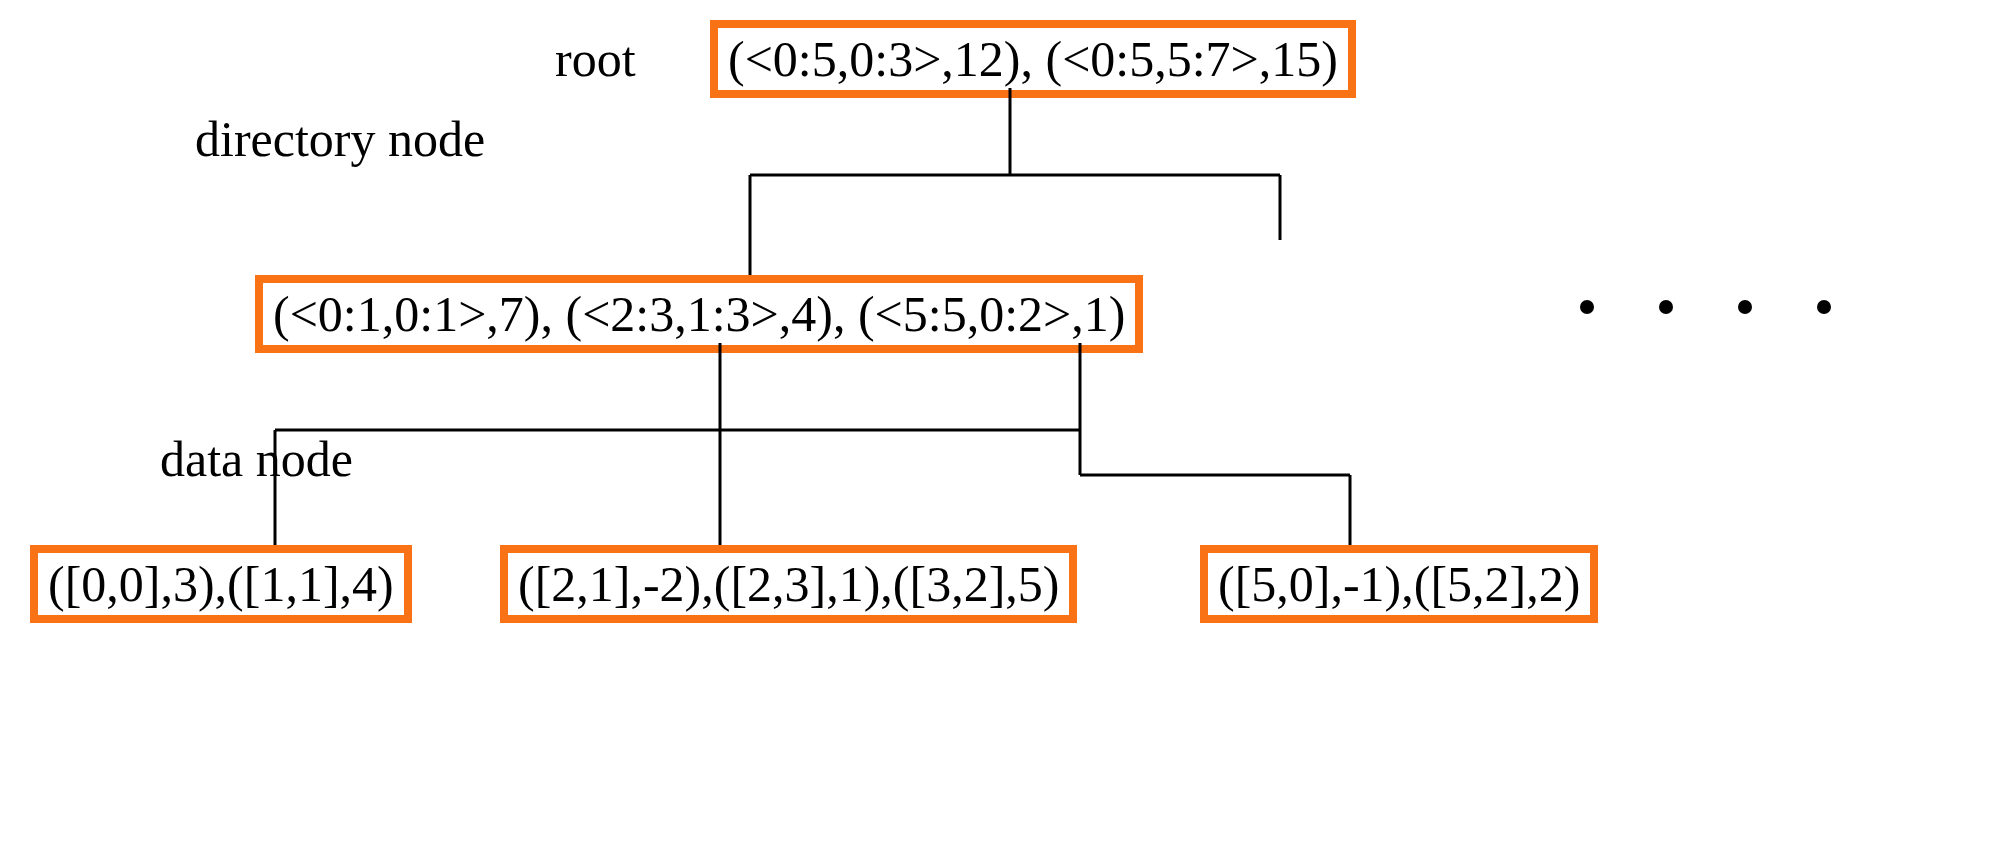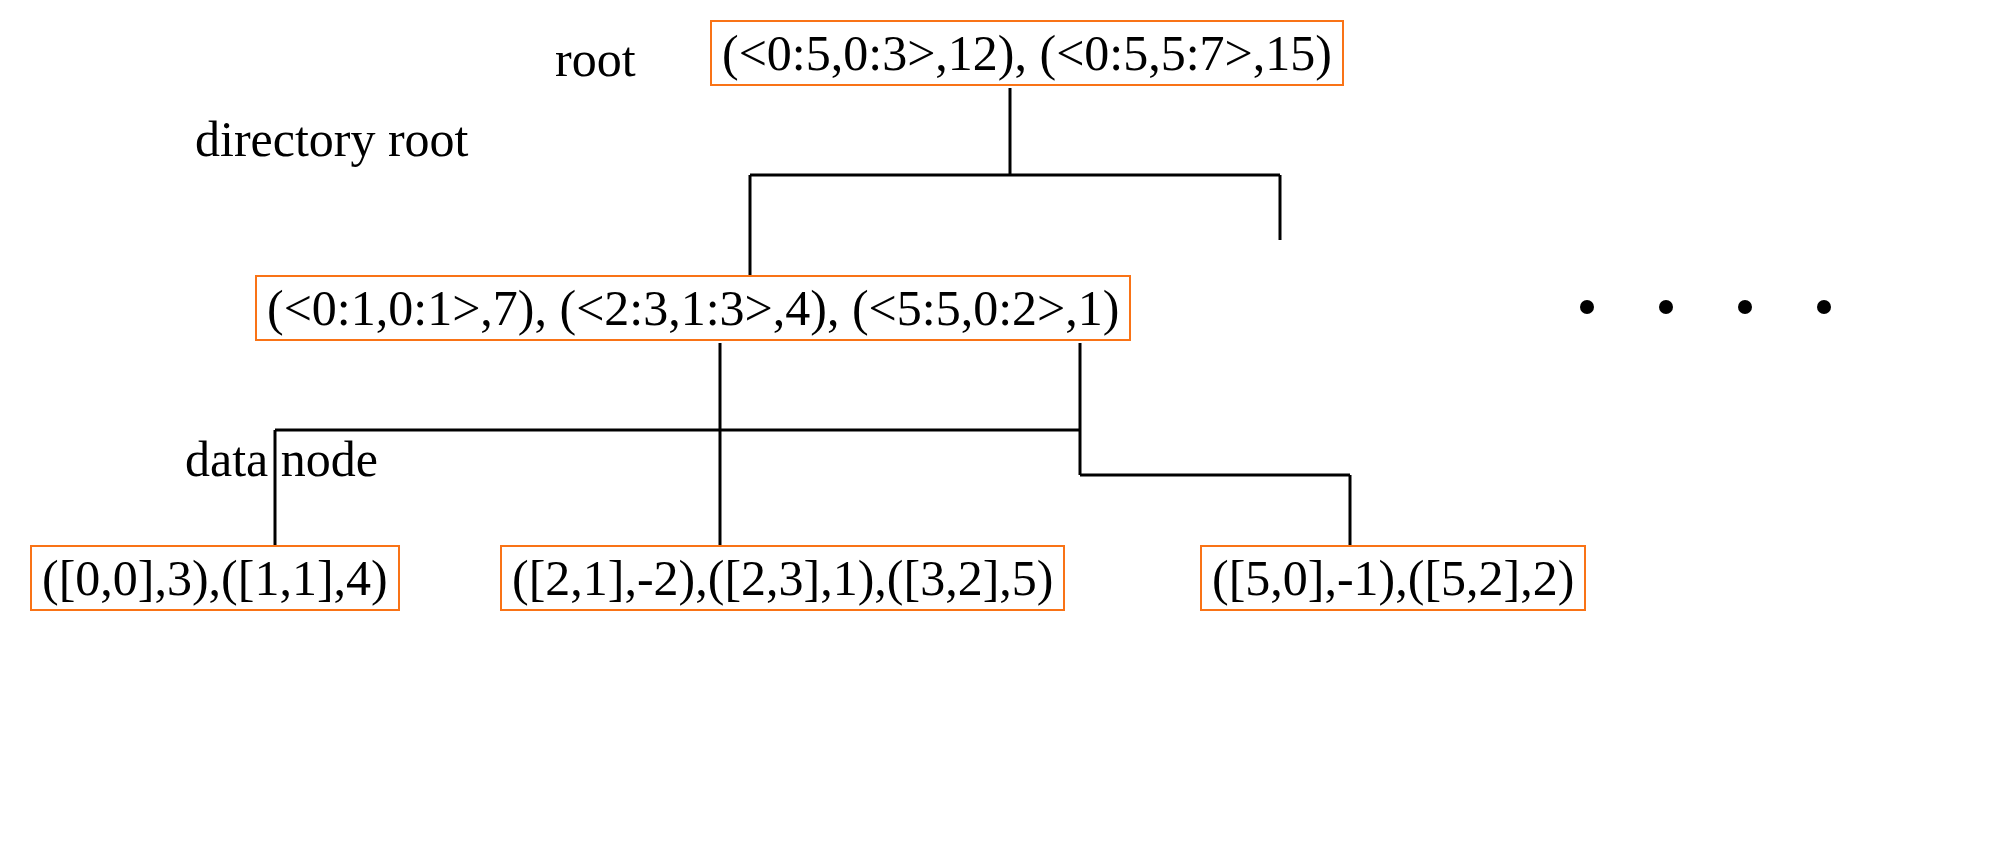--- a/index.html
+++ b/index.html
@@ -10,21 +10,21 @@
       font-family: "Times New Roman", serif;
       font-size: 50px;
       position: relative;
     }
     .label {
       position: absolute;
       color: #000;
     }
     .node-box {
       position: absolute;
-      border: 2px solid #f97316;
+      border: 8px solid #f97316;
       padding: 2px 10px;
       background: white;
       white-space: nowrap;
     }
     .dots {
       position: absolute;
       display: flex;
       gap: 65px;
     }
     .dot {
@@ -43,22 +43,22 @@
     }
     svg.connector line {
       stroke: #000;
       stroke-width: 3;
     }
   </style>
 </head>
 <body>
 
 <div class="label" style="left:555px; top:30px;">root</div>
-<div class="label" style="left:195px; top:110px;">directory root</div>
-<div class="label" style="left:185px; top:430px;font-family:Liberation Serif, serif;">data node</div>
+<div class="label" style="left:195px; top:110px;">directory node</div>
+<div class="label" style="left:160px; top:430px;font-family:Liberation Serif, serif;">data node</div>
 
 <div class="node-box" style="left:710px; top:20px;">
   <span>(&lt;0:5,0:3&gt;,12), (&lt;0:5,5:7&gt;,15)</span>
 </div>
 
 <div class="node-box" style="left:255px; top:275px;text-align:center;">
   <span>(&lt;0:1,0:1&gt;,7), (&lt;2:3,1:3&gt;,4), (&lt;5:5,0:2&gt;,1)</span>
 </div>
 
 <div class="node-box" style="left:30px; top:545px;">

